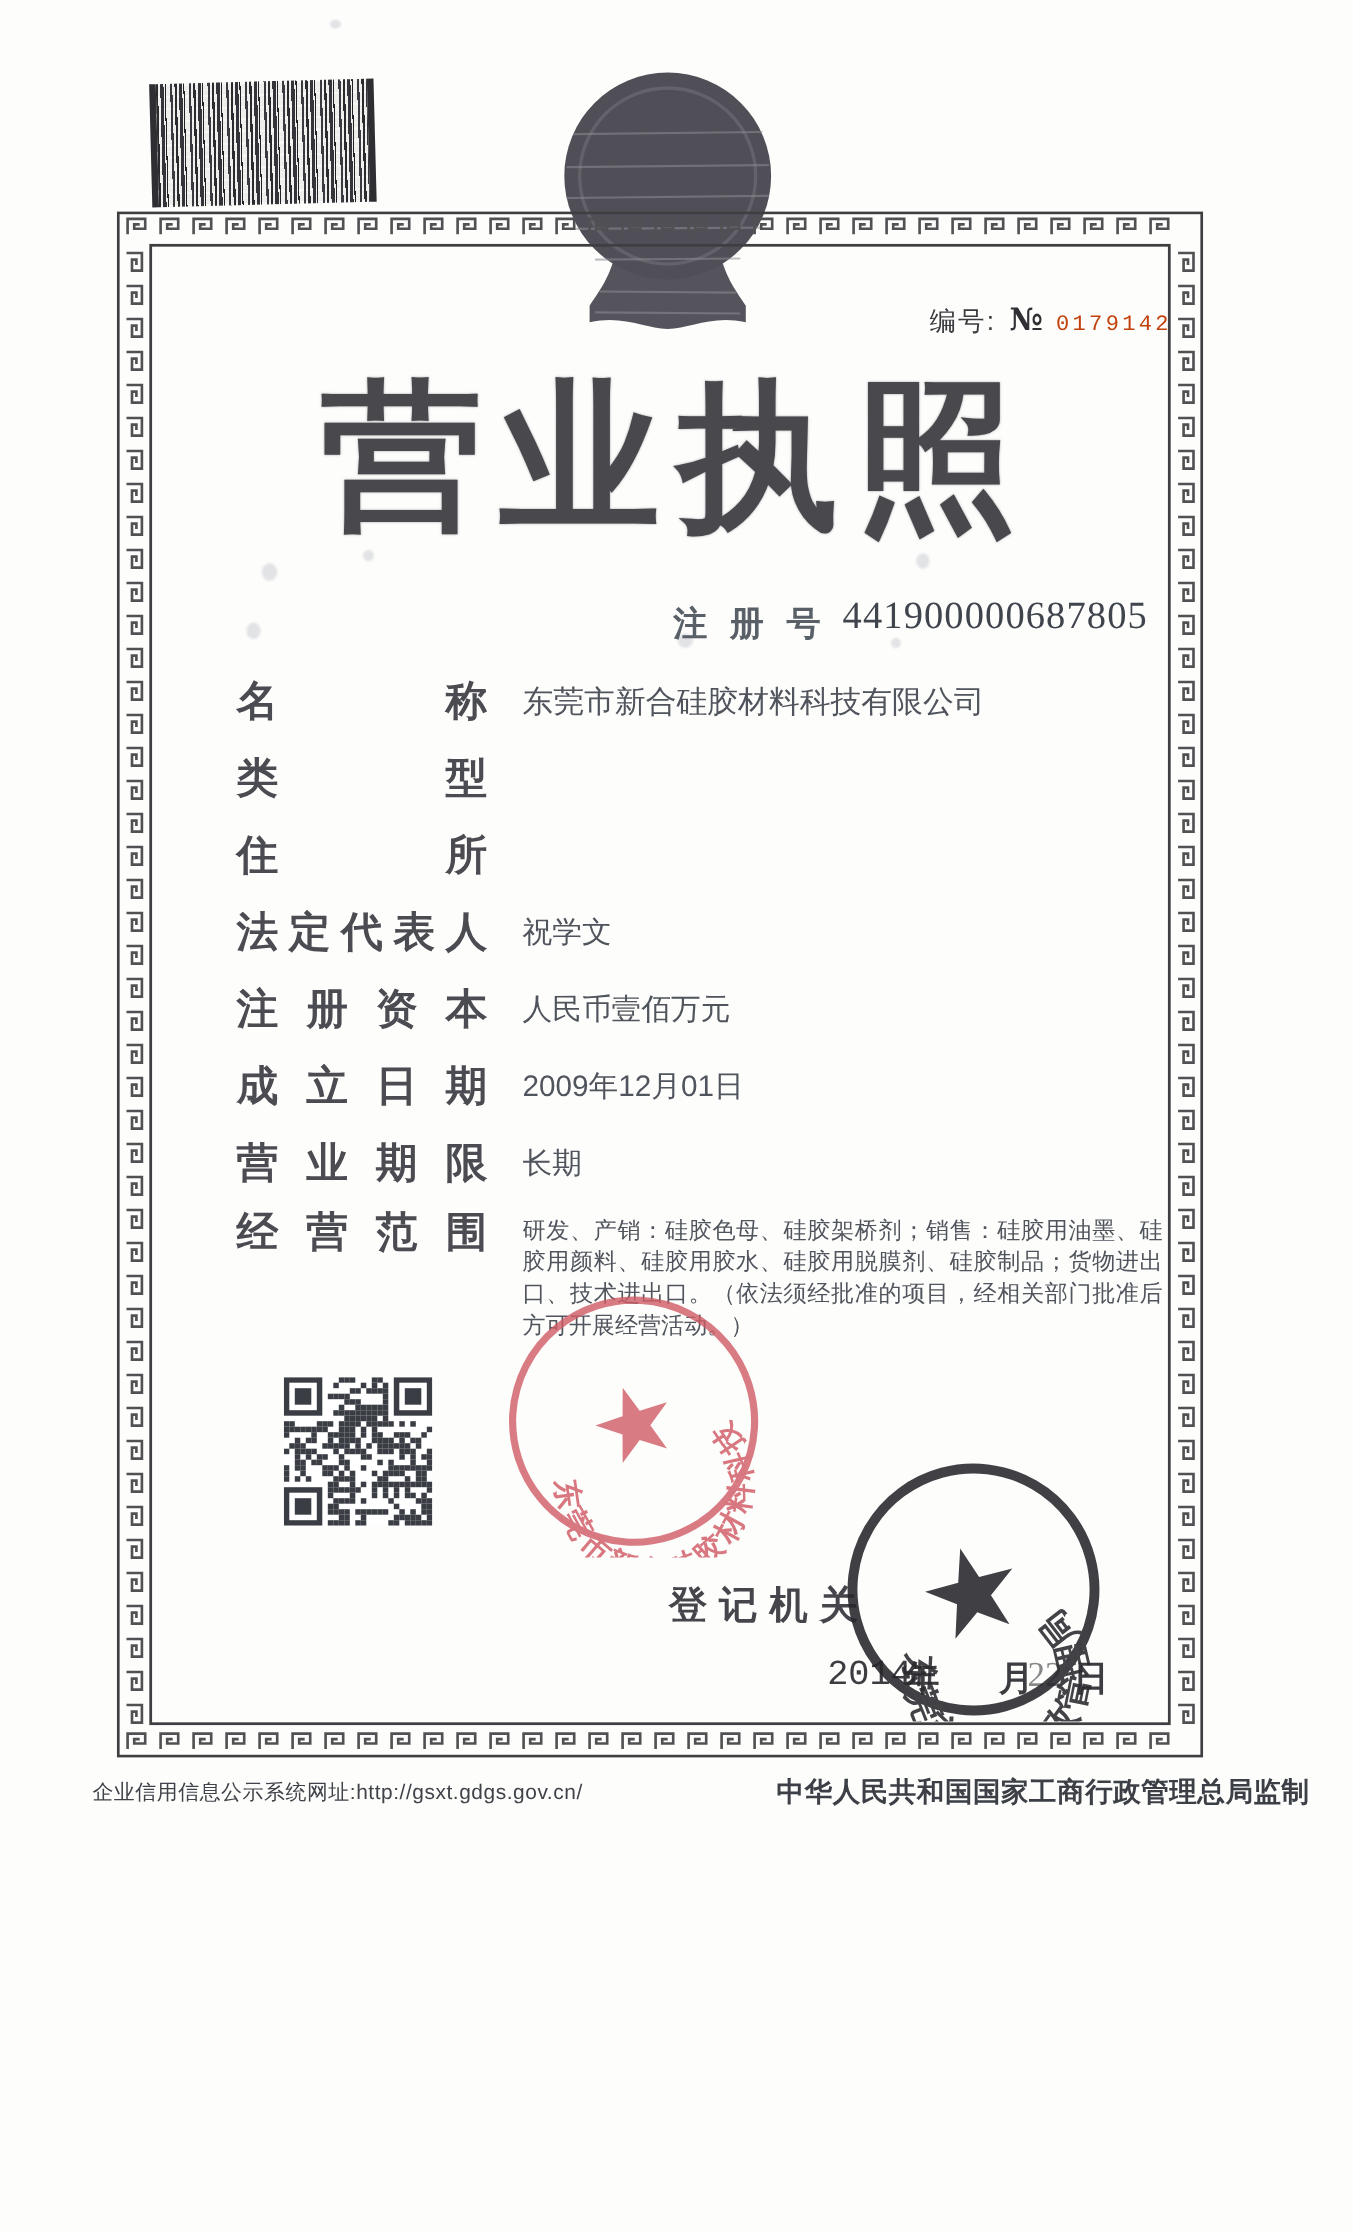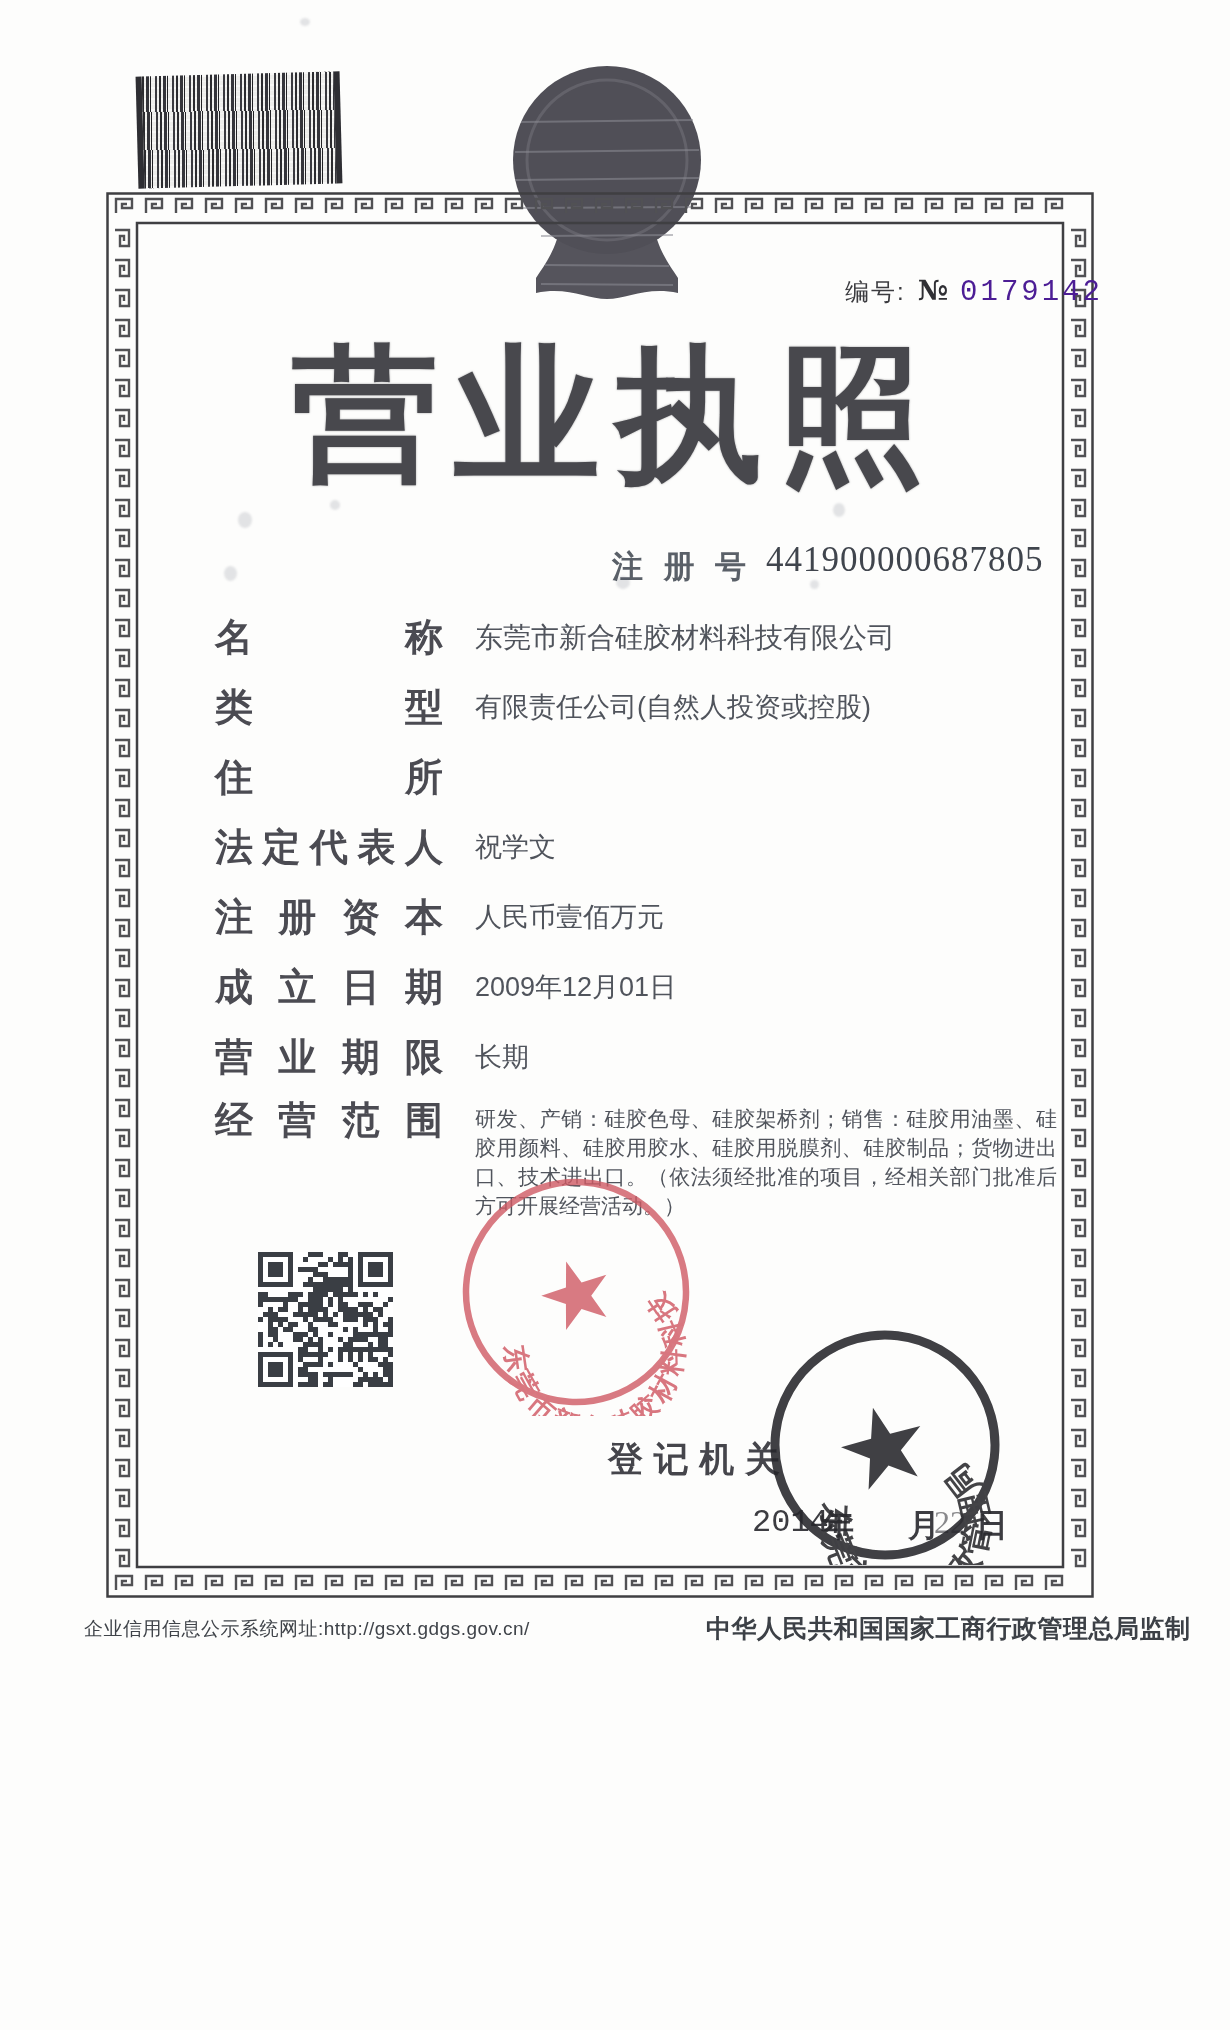--- a/index.html
+++ b/index.html
@@ -12,21 +12,21 @@
     background-color:#ededeb;
     background-image:
       repeating-linear-gradient(90deg,#2b2b2f 0 2px,rgba(255,255,255,0) 2px 4px,#34343a 4px 7px,rgba(255,255,255,0) 7px 8px,#222226 8px 9px,rgba(255,255,255,0) 9px 13px,#3a3a40 13px 15px,rgba(255,255,255,0) 15px 17px),
       repeating-linear-gradient(0deg,rgba(255,255,255,.55) 0 2px,rgba(0,0,0,0) 2px 6px,rgba(255,255,255,.35) 6px 7px,rgba(0,0,0,0) 7px 11px);
     border-left:6px solid #2e2e33;border-right:6px solid #2e2e33;}
 
   
   .serial{left:845px;top:274px;display:flex;align-items:baseline;gap:12px;}
   .serial .lab{font-size:24px;color:#3b3b3f;letter-spacing:2px;}
   .serial .no-sym{font-size:28px;font-weight:bold;font-family:"DejaVu Serif",serif;color:#2f2f34;}
-  .serial .num{font-size:29px;font-family:"Liberation Mono",monospace;letter-spacing:3px;color:#4c1d95;}
+  .serial .num{font-size:20px;font-family:"Liberation Mono",monospace;letter-spacing:3px;color:#c2410c;}
 
   
   .title{left:292px;top:338px;width:632px;font-size:146px;line-height:1.05;font-weight:bold;
          color:#48484d;text-shadow:0 0 2px rgba(60,60,66,.55);}
 
   .spread{display:flex;justify-content:space-between;}
 
   
   .regno{left:612px;top:546px;width:134px;font-size:31px;font-weight:600;color:#5a6068;}
   .regval{left:766px;top:540px;font-size:35px;font-family:Liberation Serif, serif;
@@ -265,21 +265,20 @@
         <span>名</span>
         <span>称</span>
       </div>
     <div class="fvalue big">东莞市新合硅胶材料科技有限公司</div>
   </div>
   <div class="row" style="top:682px">
     <div class="flabel spread">
         <span>类</span>
         <span>型</span>
       </div>
-    <div class="fvalue">有限责任公司(自然人投资或控股)</div>
   </div>
   <div class="row" style="top:752px">
     <div class="flabel spread">
         <span>住</span>
         <span>所</span>
       </div>
   </div>
   <div class="row" style="top:822px">
     <div class="flabel spread">
         <span>法</span>

